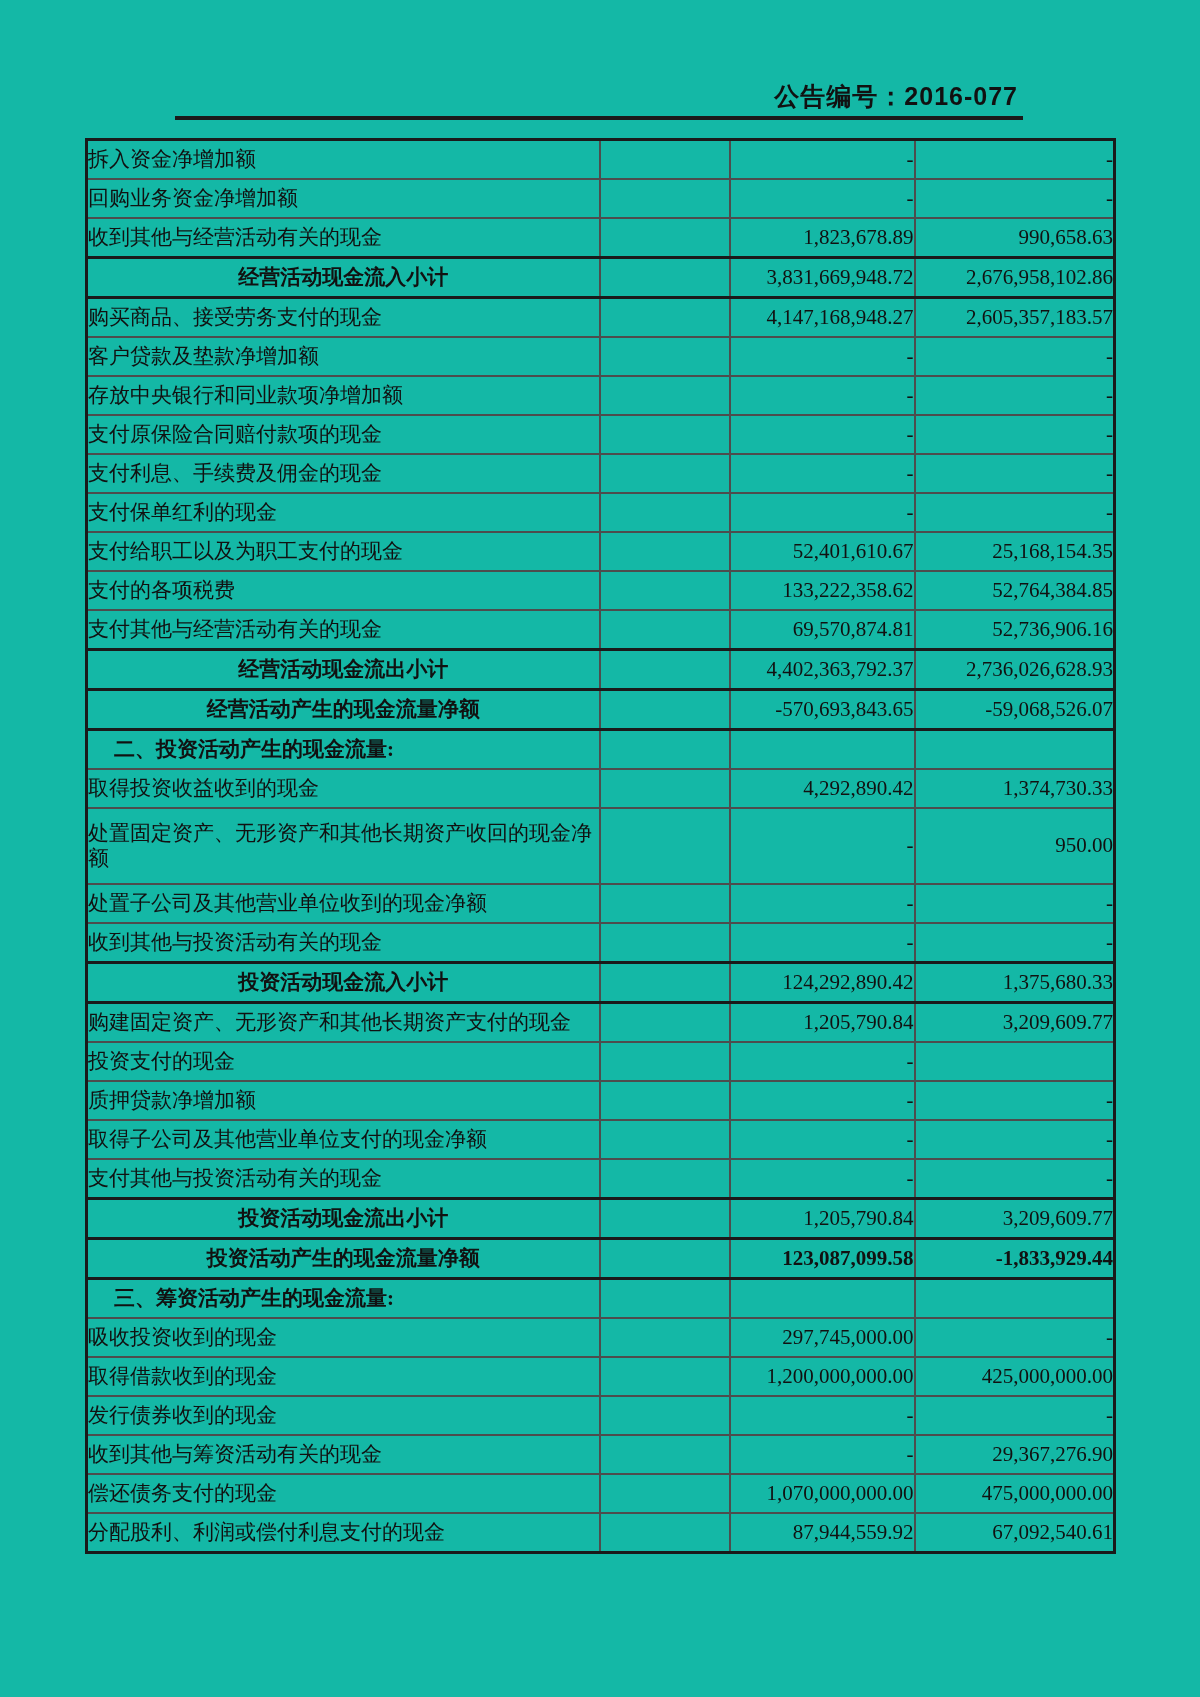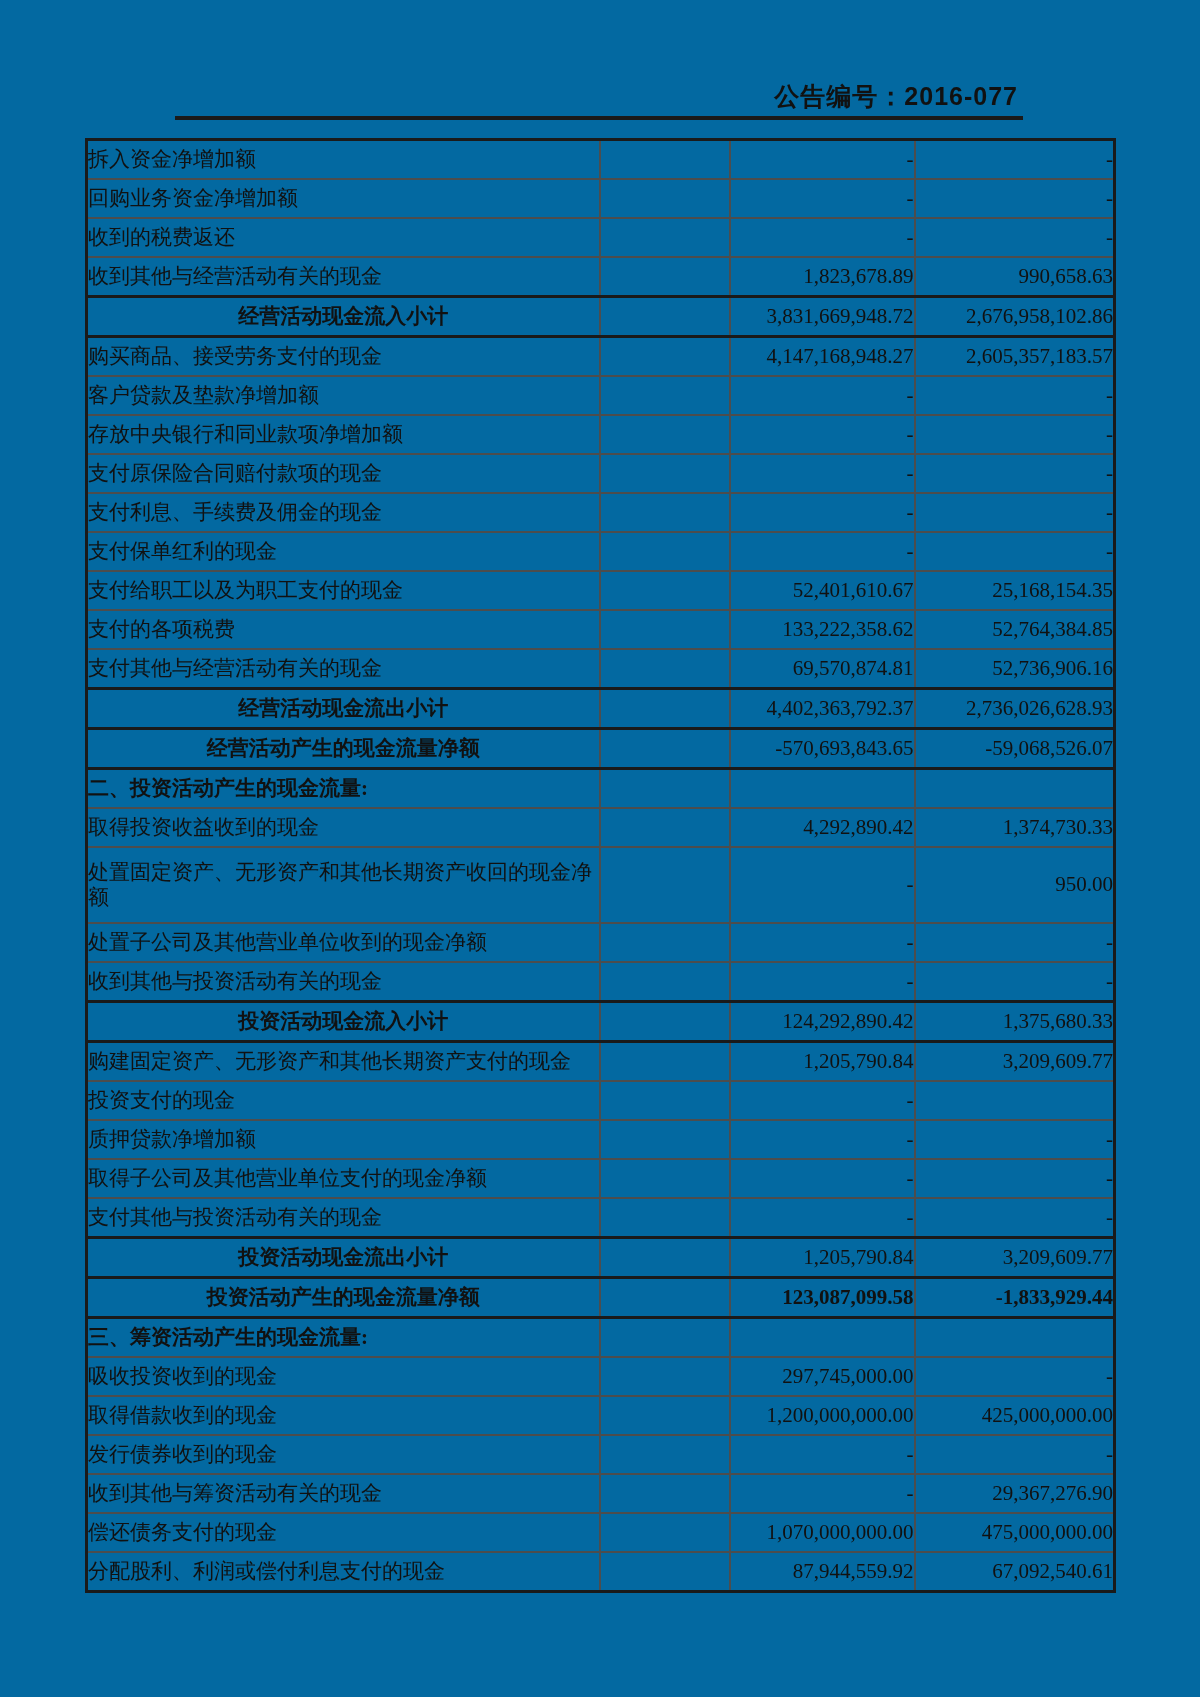--- a/index.html
+++ b/index.html
@@ -1,20 +1,20 @@
 <!DOCTYPE html>
 <html><head>
 <meta charset="utf-8">
 <style>
   html,body{margin:0;padding:0;background:#e8e8e8;}
   .page{
     position:relative;
     width:1200px;height:1697px;
     margin:0 auto;
-    background:#0369a1;
+    background:#14b8a6;
     font-family:"Liberation Serif","DejaVu Serif",serif;
     color:#111;
     overflow:hidden;
   }
   .notice{
     position:absolute;
     top:80px;left:0;width:1018px;
     text-align:right;
     font-family:"Liberation Sans","DejaVu Sans",sans-serif;
     font-weight:bold;
@@ -57,20 +57,21 @@
     padding-right:9px;
     font-size:20px;
     white-space:nowrap;
   }
   tr.subtotal td.label{
     text-align:center;
     font-weight:bold;
   }
   tr.section td.label{
     font-weight:bold;
+    padding-left:26px;
   }
   tr.heavy td{
     border-top:3px solid #1a1a1a;
     border-bottom:3px solid #1a1a1a;
     margin-top:32px;
   }
   td.bold-num{font-weight:bold;}
 </style>
 </head>
 <body>
@@ -93,26 +94,20 @@
           <td class="current">-</td>
           <td class="prior">-</td>
         </tr>
         <tr class="normal">
           <td class="label">回购业务资金净增加额</td>
           <td class="note"></td>
           <td class="current">-</td>
           <td class="prior">-</td>
         </tr>
         <tr class="normal">
-          <td class="label">收到的税费返还</td>
-          <td class="note"></td>
-          <td class="current">-</td>
-          <td class="prior">-</td>
-        </tr>
-        <tr class="normal">
           <td class="label">收到其他与经营活动有关的现金</td>
           <td class="note"></td>
           <td class="current">1,823,678.89</td>
           <td class="prior">990,658.63</td>
         </tr>
         <tr class="subtotal heavy">
           <td class="label">经营活动现金流入小计</td>
           <td class="note"></td>
           <td class="current">3,831,669,948.72</td>
           <td class="prior">2,676,958,102.86</td>

